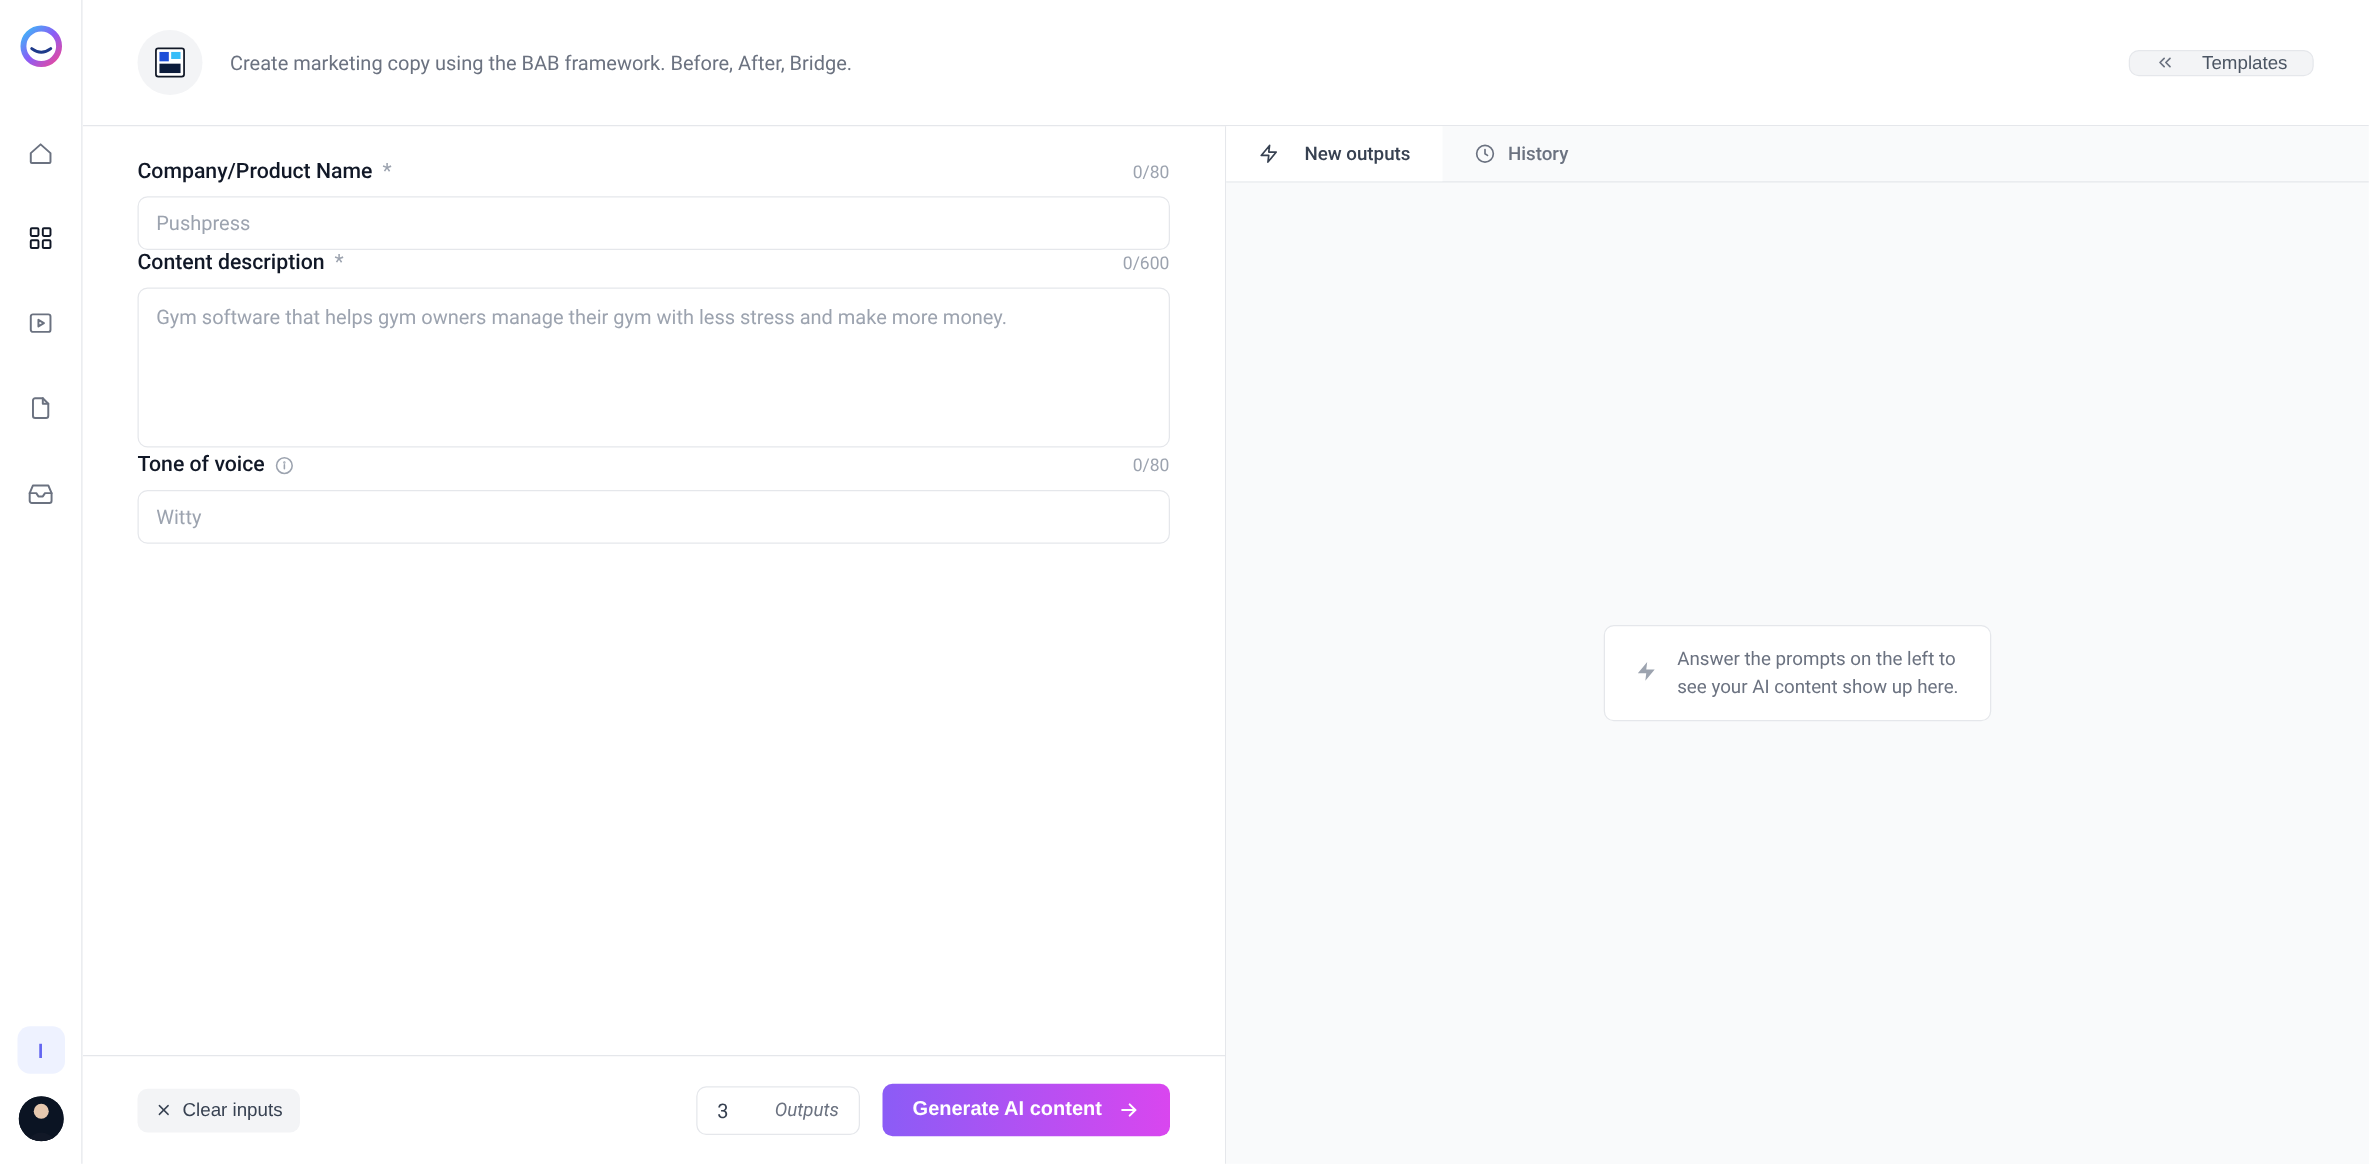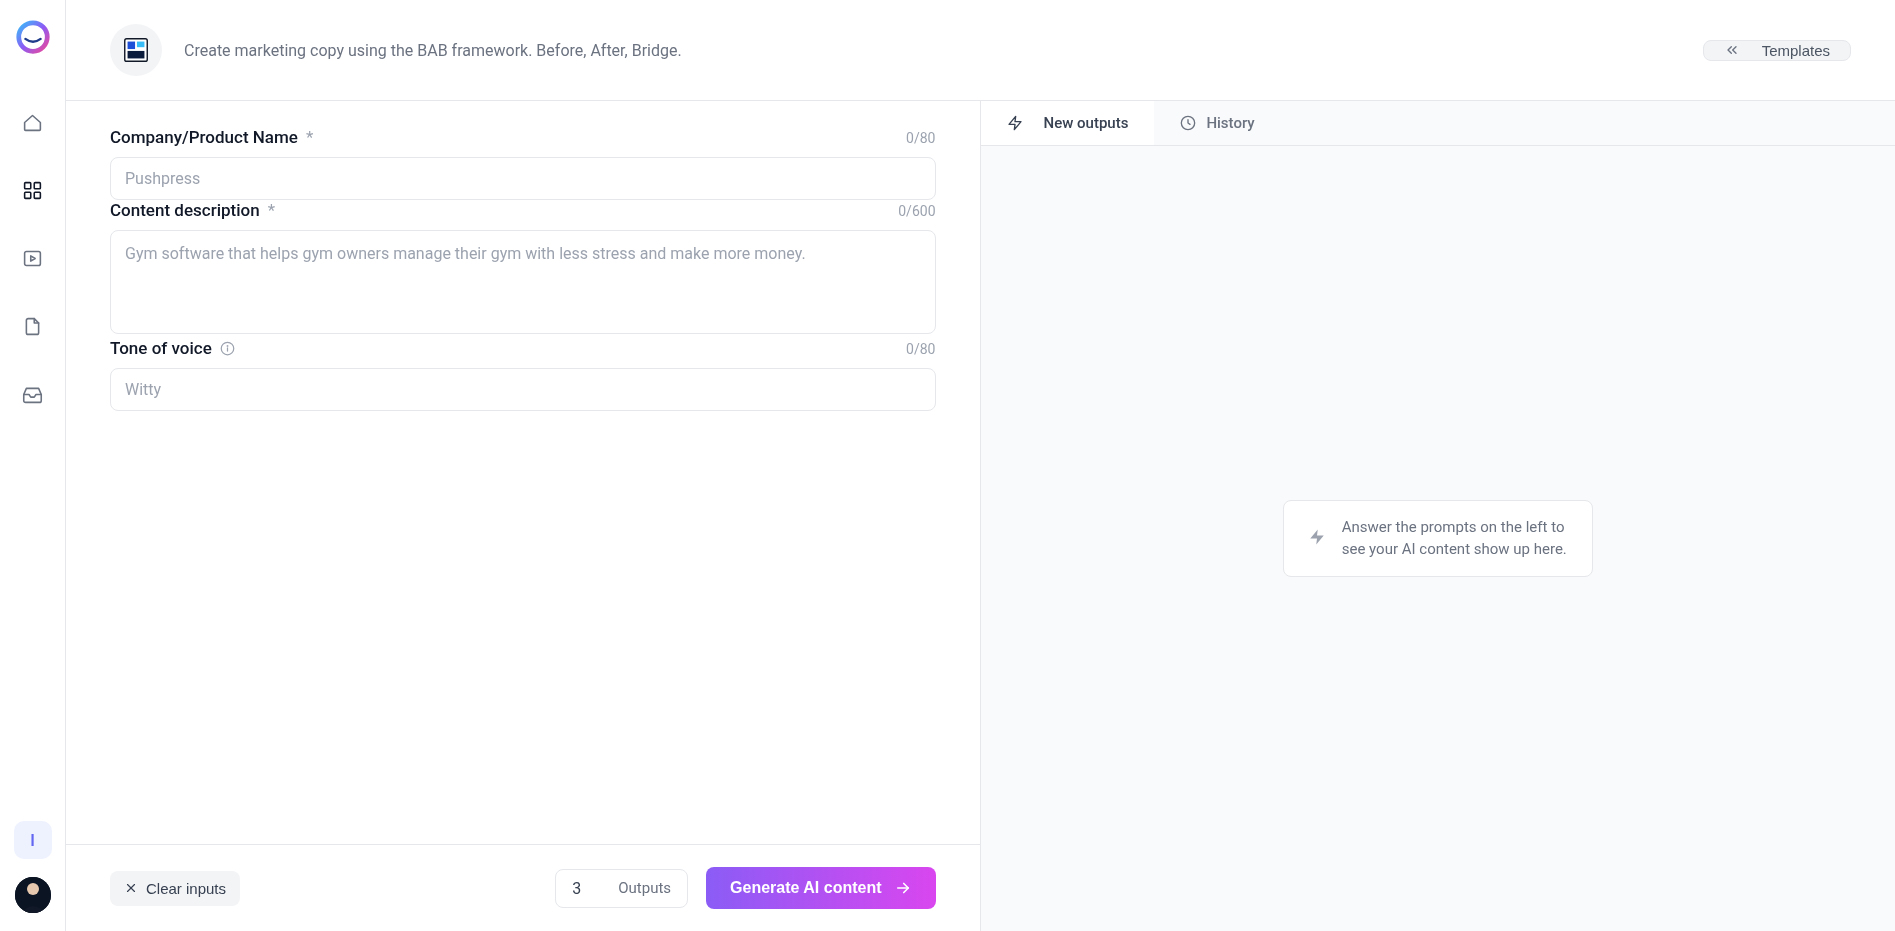--- a/index.html
+++ b/index.html
@@ -122,21 +122,21 @@
     border: 1px solid #e5e7eb;
     border-radius: 8px;
     padding: 11px 14px;
     font-size: 16px;
     font-family: inherit;
     color: #111827;
     background: #fff;
     resize: none;
   }
   .text-input::placeholder, .textarea::placeholder { color: #9ca3af; }
-  .textarea { height: 104px; line-height: 1.5; }
+  .textarea { height: 128px; line-height: 1.5; }
 
   .form-footer {
     display: flex; justify-content: space-between; align-items: center;
     padding: 22px 44px;
     border-top: 1px solid #e5e7eb;
   }
   .btn-clear {
     display: flex; align-items: center; gap: 8px;
     background: #f3f4f6;
     border: none;
@@ -154,21 +154,21 @@
     border-radius: 8px;
     padding: 9px 16px;
   }
   .num-input {
     width: 28px;
     border: none; outline: none;
     font-size: 16px; color: #374151;
     font-family: inherit;
     text-align: left;
   }
-  .outputs-label { font-size: 15px; color: #6b7280; }
+  .outputs-label { font-size: 15px; color: #6b7280; font-style: italic; }
   .btn-generate {
     display: flex; align-items: center; gap: 12px;
     background: linear-gradient(90deg, #8b5cf6 0%, #d946ef 100%);
     border: none;
     border-radius: 8px;
     padding: 12px 24px;
     font-size: 16px;
     font-weight: 600;
     color: #fff;
     cursor: pointer;

